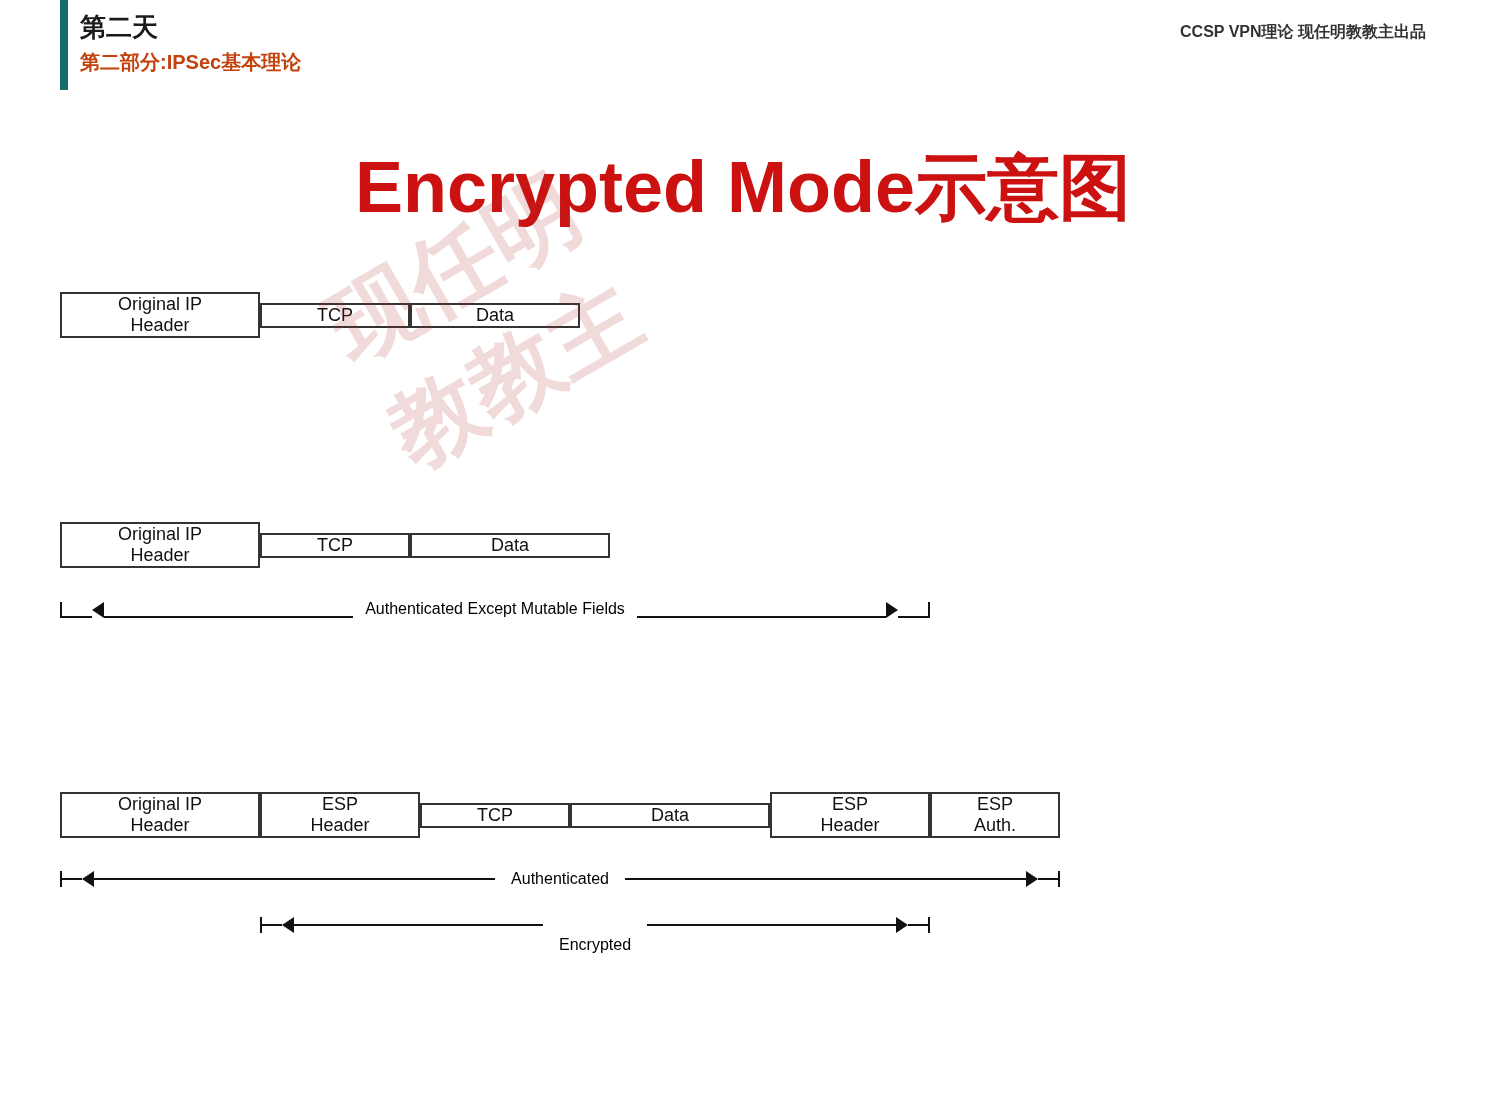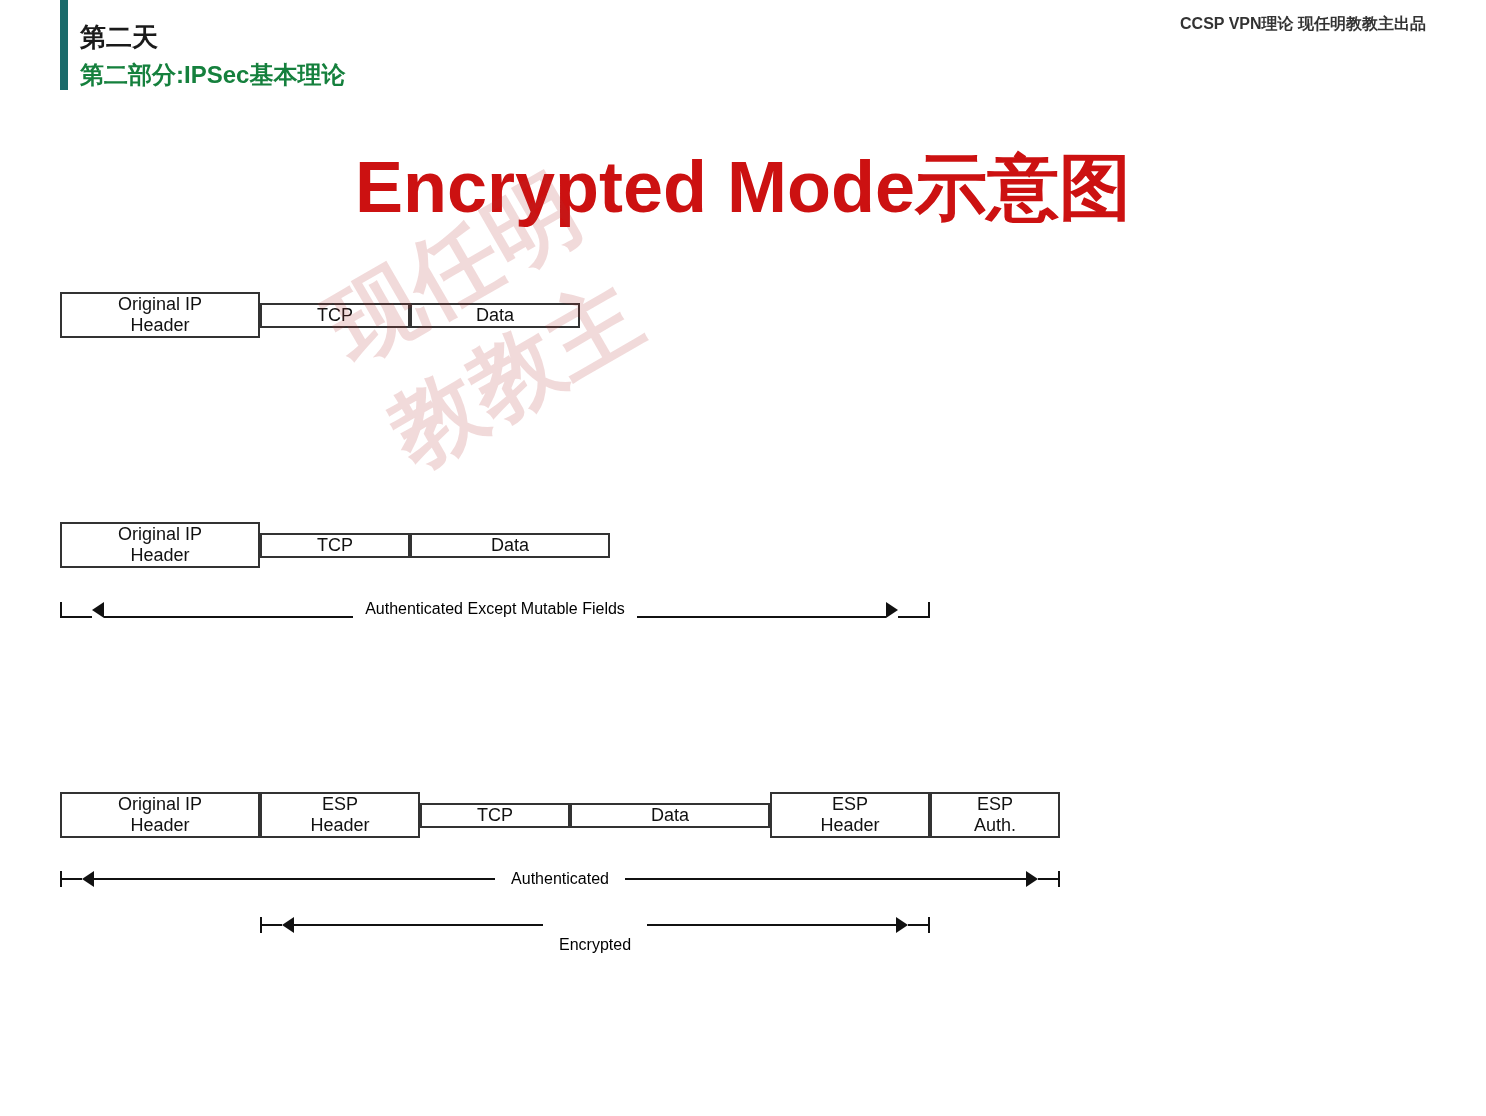--- a/index.html
+++ b/index.html
@@ -25,43 +25,43 @@
       position: absolute;
       top: 0;
       left: 60px;
       width: 8px;
       height: 90px;
       background: #1a6b6b;
     }
 
     .header-title-block {
       position: absolute;
-      top: 20px;
+      top: 10px;
       left: 80px;
     }
 
     .day-title {
       font-size: 26px;
       font-weight: bold;
       color: #1a1a1a;
     }
 
     .section-title {
-      font-size: 24px;
-      color: #15803d;
+      font-size: 20px;
+      color: #c2410c;
       margin-top: 4px;
     }
 
     .section-title span {
       font-weight: bold;
     }
 
     .header-right {
       position: absolute;
-      top: 14px;
+      top: 22px;
       right: 60px;
       font-size: 16px;
       color: #333;
       font-weight: bold;
     }
 
     
     .main-title {
       position: absolute;
       top: 140px;

